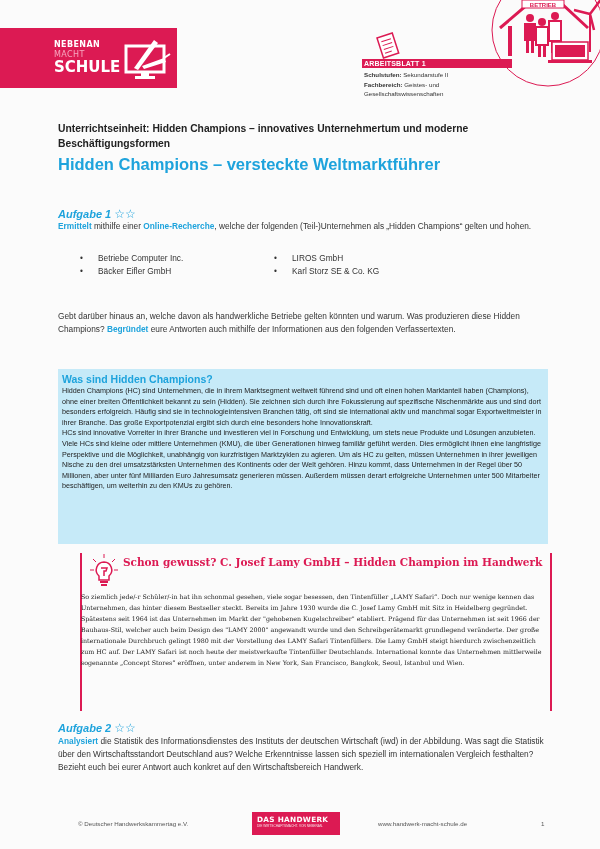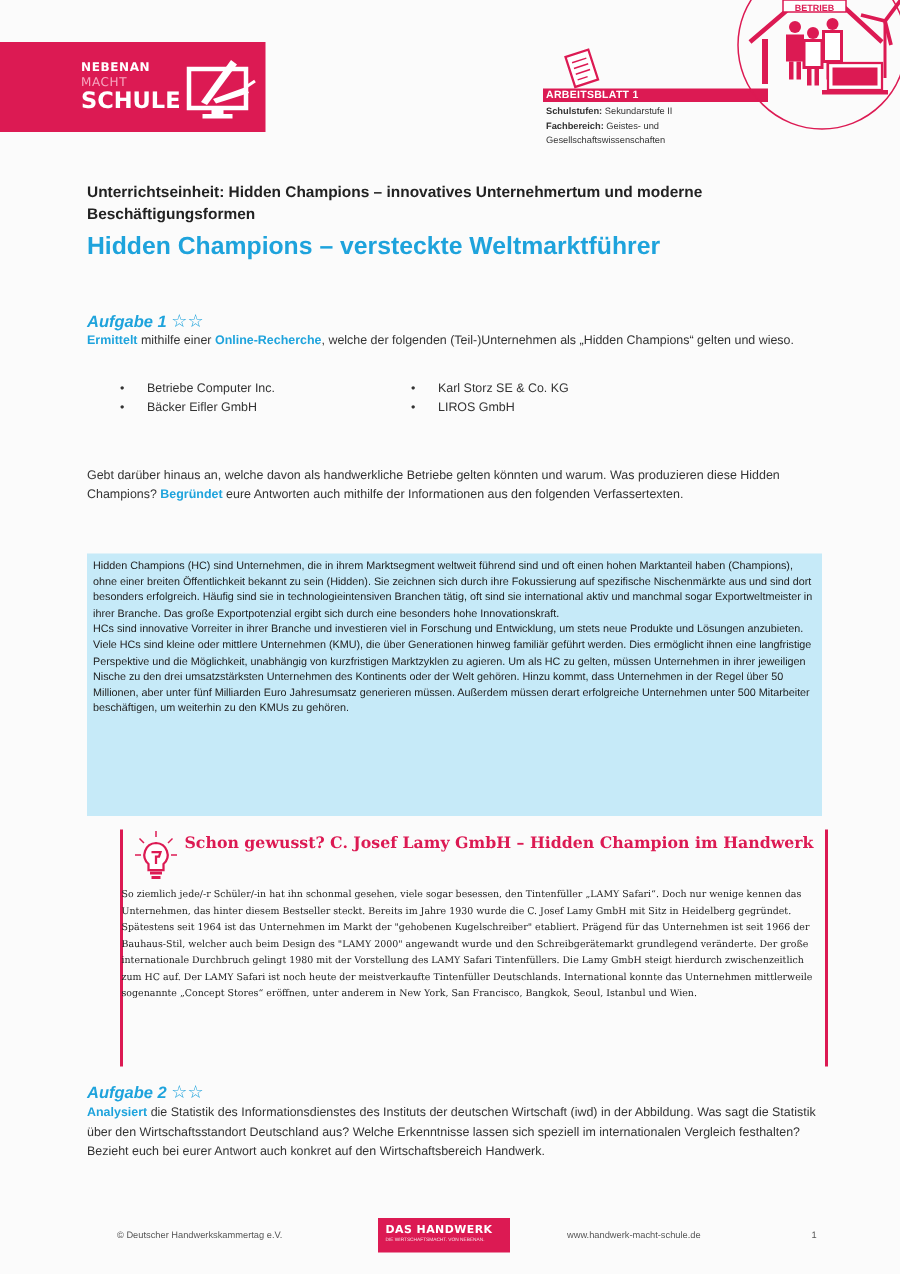--- a/index.html
+++ b/index.html
@@ -157,35 +157,36 @@
   <rect x="58" y="80" width="44" height="3" fill="#dc1a53"></rect>
 </svg>
 
 <div class="unit-title">Unterrichtseinheit: Hidden Champions – innovatives Unternehmertum und moderne Beschäftigungsformen</div>
 <h1 class="main-title">Hidden Champions – versteckte Weltmarktführer</h1>
 
 <div class="task1 task-heading">
   <span>Aufgabe 1</span><span class="star">☆☆</span>
 </div>
 <div class="task1-text body-text">
-  <span class="kw">Ermittelt</span><span> mithilfe einer </span><span class="kw">Online-Recherche</span><span>, welche der folgenden (Teil-)Unternehmen als „Hidden Champions“ gelten und wieso.</span>
+  <span class="kw">Ermittelt</span><span> mithilfe einer </span><span class="kw">Online-Recherche</span><span>, welche der folgenden (Teil-)Unternehmen als „Hidden Champions“ gelten und hohen.</span>
 </div>
 <ul class="bullets left">
   <li>Betriebe Computer Inc.</li>
   <li>Bäcker Eifler GmbH</li>
 </ul>
 <ul class="bullets right">
+  <li>LIROS GmbH</li>
   <li>Karl Storz SE &amp; Co. KG</li>
-  <li>LIROS GmbH</li>
 </ul>
 <div class="task1-more body-text">
   <span>Gebt darüber hinaus an, welche davon als handwerkliche Betriebe gelten könnten und warum. Was produzieren diese Hidden Champions? </span><span class="kw">Begründet</span><span> eure Antworten auch mithilfe der Informationen aus den folgenden Verfassertexten.</span>
 </div>
 
 <div class="info-box">
+  <div class="info-title">Was sind Hidden Champions?</div>
   <p class="info-text">Hidden Champions (HC) sind Unternehmen, die in ihrem Marktsegment weltweit führend sind und oft einen hohen Marktanteil haben (Champions), ohne einer breiten Öffentlichkeit bekannt zu sein (Hidden). Sie zeichnen sich durch ihre Fokussierung auf spezifische Nischenmärkte aus und sind dort besonders erfolgreich. Häufig sind sie in technologieintensiven Branchen tätig, oft sind sie international aktiv und manchmal sogar Exportweltmeister in ihrer Branche. Das große Exportpotenzial ergibt sich durch eine besonders hohe Innovationskraft.</p>
   <p class="info-text">HCs sind innovative Vorreiter in ihrer Branche und investieren viel in Forschung und Entwicklung, um stets neue Produkte und Lösungen anzubieten. Viele HCs sind kleine oder mittlere Unternehmen (KMU), die über Generationen hinweg familiär geführt werden. Dies ermöglicht ihnen eine langfristige Perspektive und die Möglichkeit, unabhängig von kurzfristigen Marktzyklen zu agieren. Um als HC zu gelten, müssen Unternehmen in ihrer jeweiligen Nische zu den drei umsatzstärksten Unternehmen des Kontinents oder der Welt gehören. Hinzu kommt, dass Unternehmen in der Regel über 50 Millionen, aber unter fünf Milliarden Euro Jahresumsatz generieren müssen. Außerdem müssen derart erfolgreiche Unternehmen unter 500 Mitarbeiter beschäftigen, um weiterhin zu den KMUs zu gehören.</p>
 </div>
 
 <div class="fact-box"></div>
 <svg class="bulb-icon" viewBox="0 0 28 34">
   <line x1="14" y1="0" x2="14" y2="4" stroke="#dc1a53" stroke-width="1"></line>
   <line x1="3" y1="5" x2="6" y2="8" stroke="#dc1a53" stroke-width="1"></line>
   <line x1="25" y1="5" x2="22" y2="8" stroke="#dc1a53" stroke-width="1"></line>
   <line x1="0" y1="16" x2="4" y2="16" stroke="#dc1a53" stroke-width="1"></line>

